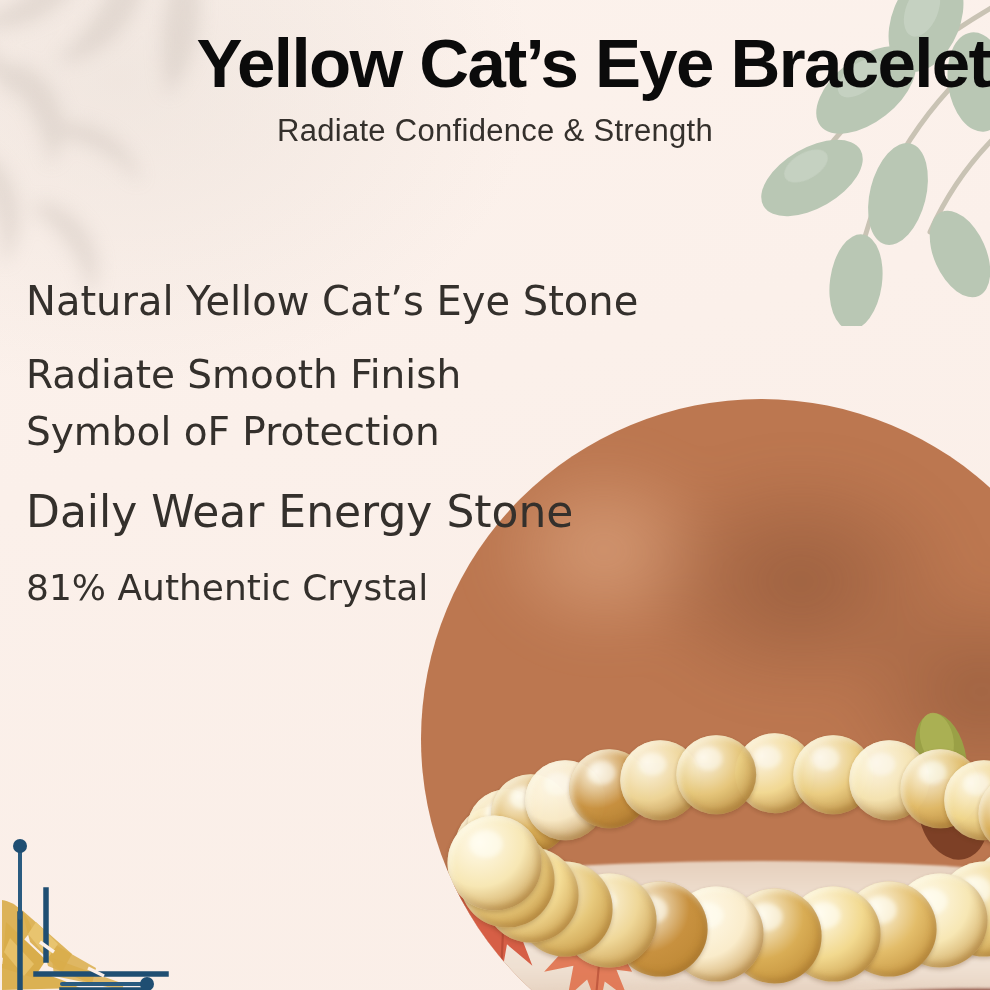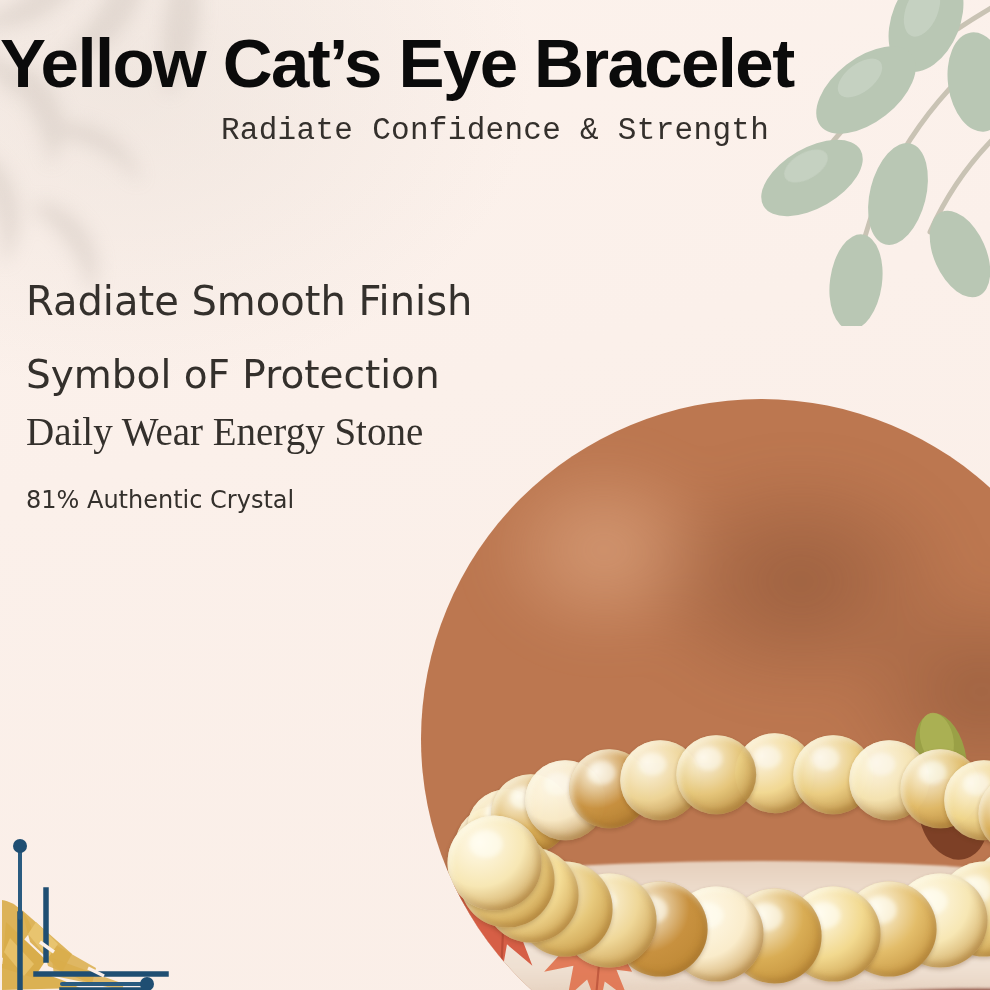--- a/index.html
+++ b/index.html
@@ -156,36 +156,36 @@
     background: rgba(255,255,245,0.55);
     filter: blur(2px);
   }
 
   
   .title {
     position: absolute;
     left: 0;
     right: 0;
     top: 28px;
-    text-align: left;
+    text-align: right;
     font-family: "Liberation Sans", sans-serif;
     font-weight: 700;
     font-size: 69px;
     letter-spacing: -1.6px;
     color: #0b0b0b;
     line-height: 1.05;
     white-space: nowrap;
   }
   .subtitle {
     position: absolute;
     left: 0;
     right: 0;
     top: 113px;
     text-align: center;
-    font-family: Liberation Mono, monospace;
+    font-family: Liberation Sans, sans-serif;
     font-size: 31px;
     letter-spacing: 0.3px;
     color: #34302c;
   }
 
   .feature-list {
     position: absolute;
     left: 26px;
     top: 278px;
     width: 640px;
@@ -193,22 +193,22 @@
     padding: 0;
     list-style: none;
   }
   .feature-list li {
     font-family: "DejaVu Sans", sans-serif;
     color: #34302c;
     white-space: nowrap;
   }
   .feature-list li:nth-child(1) { font-size: 40px; margin-bottom: 28px; }
   .feature-list li:nth-child(2) { font-size: 39px; margin-bottom: 12px; }
-  .feature-list li:nth-child(3) { font-size: 39px; margin-bottom: 32px; font-family: Liberation Serif, serif; }
-  .feature-list li:nth-child(4) { font-size: 24px; margin-bottom: 30px; }
+  .feature-list li:nth-child(3) { font-size: 39px; margin-bottom: 32px; }
+  .feature-list li:nth-child(4) { font-size: 44px; margin-bottom: 30px; }
   .feature-list li:nth-child(5) { font-size: 36px; }
 </style>
 </head>
 <body>
 
 <div id="poster">
 
   <div class="bg-wash"></div>
 
   <svg class="shadow-leaves" viewBox="0 0 330 400">
@@ -340,19 +340,20 @@
     <g stroke="#fbf0ea" stroke-width="3.4" fill="none">
       <path d="M40 124 L54 134"></path>
       <path d="M88 150 L104 158"></path>
     </g>
   </svg>
 
   <div class="title">Yellow Cat’s Eye Bracelet</div>
   <div class="subtitle">Radiate Confidence &amp; Strength</div>
 
   <ul class="feature-list">
+    <li>Natural Yellow Cat’s Eye Stone</li>
     <li>Radiate Smooth Finish</li>
     <li>Symbol oF Protection</li>
     <li>Daily Wear Energy Stone</li>
     <li>81% Authentic Crystal</li>
   </ul>
 
 </div>
 
 </body></html>

